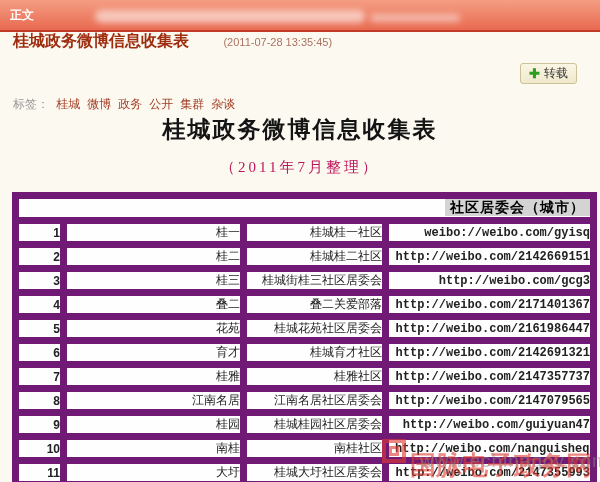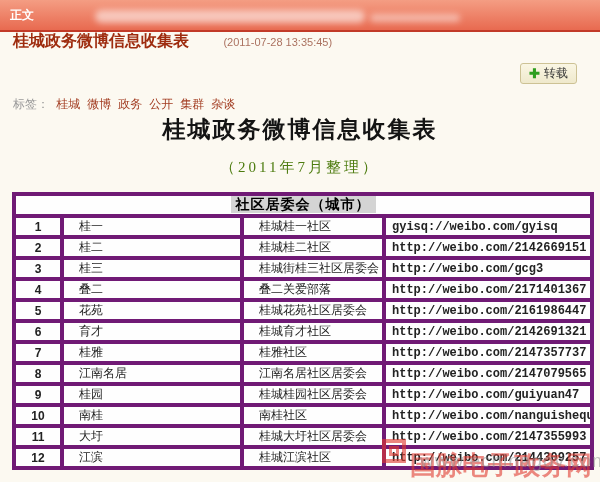--- a/index.html
+++ b/index.html
@@ -55,31 +55,31 @@
 
   
   .article-title {
     position:absolute; left:0; top:114px; width:600px;
     text-align:center; font-size:23px; font-weight:bold; color:#141414;
     letter-spacing:2px;
   }
   .article-subtitle {
     position:absolute; left:0; top:158px; width:600px;
     text-align:center; font-family:"Liberation Serif", serif;
-    font-size:15px; color:#4d7c0f; letter-spacing:3px;
+    font-size:15px; color:#be185d; letter-spacing:3px;
   }
 
   
   table.weibo {
     position:absolute; left:12px; top:192px; width:578px;
     border-collapse:collapse; table-layout:fixed; background:#fefefe;
   }
   table.weibo td, table.weibo th {
-    border:4px solid #701a75; font-size:12px; color:#222;
-    height:20px; overflow:hidden; white-space:nowrap;
+    border:7px solid #701a75; font-size:12px; color:#222;
+    height:20px; overflow:hidden; white-space:nowrap;text-align:right;
   }
   .section-cell { text-align:center; height:23px; }
   .section-hl {
     background:#d4d4d4; font-weight:bold; font-size:14px; color:#000;
     padding:1px 5px; letter-spacing:1px;
   }
   th.colhead { font-weight:bold; font-size:12px; text-align:center; color:#000; height:21px; }
   td.c-no { text-align:center; font-weight:bold; }
   td.c-unit, td.c-name { padding-left:15px; text-align:left; }
   td.c-url {
@@ -146,21 +146,21 @@
   <tbody id="table-body">
     <tr>
       <td class="section-cell" colspan="4">
         <span class="section-hl">社区居委会（城市）</span>
       </td>
     </tr>
   <tr>
         <td class="c-no">1</td>
         <td class="c-unit">桂一</td>
         <td class="c-name">桂城桂一社区</td>
-        <td class="c-url"><span>gyisq://weibo.com/gyisq</span></td>
+        <td class="c-url"><span>weibo://weibo.com/gyisq</span></td>
       </tr>
       <tr>
         <td class="c-no">2</td>
         <td class="c-unit">桂二</td>
         <td class="c-name">桂城桂二社区</td>
         <td class="c-url"><span>http://weibo.com/2142669151</span></td>
       </tr>
       <tr>
         <td class="c-no">3</td>
         <td class="c-unit">桂三</td>

